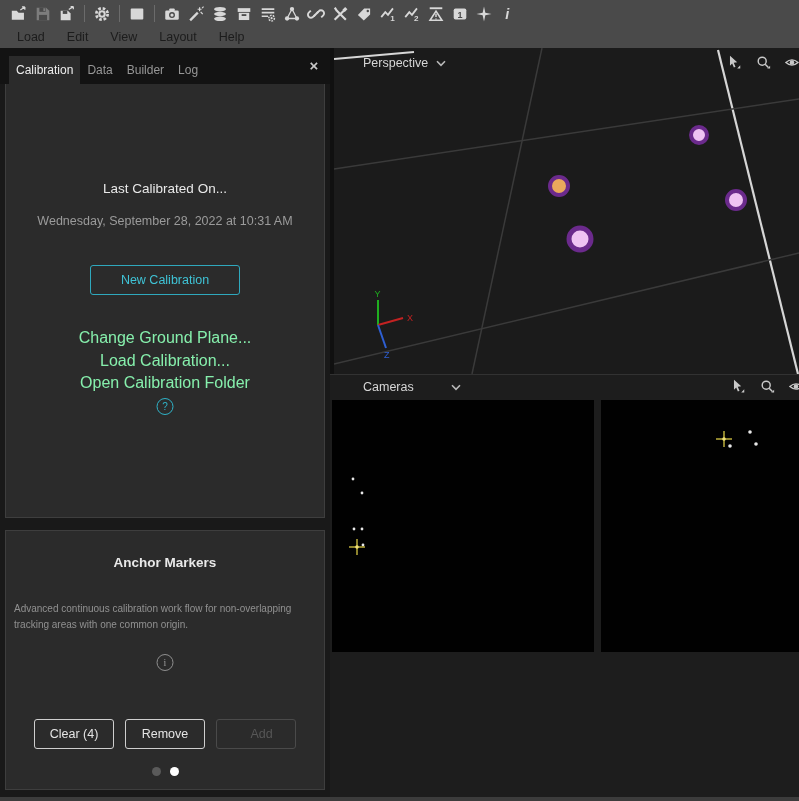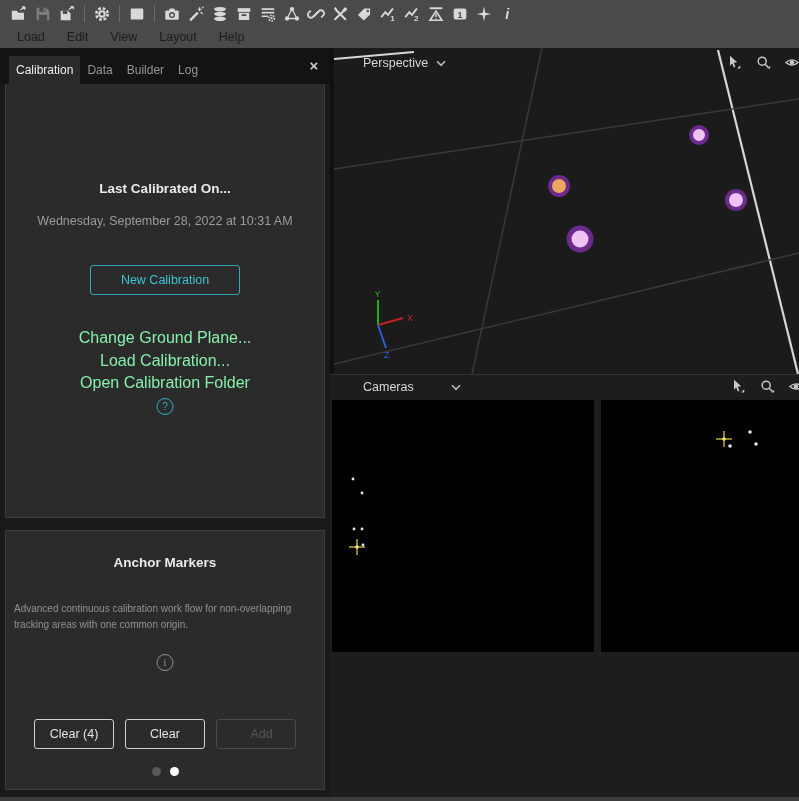--- a/index.html
+++ b/index.html
@@ -22,21 +22,21 @@
   .tabbar{position:absolute;top:0;left:0;right:0;height:36px;background:#131313;
           display:flex;align-items:flex-end;padding-left:9px;}
   .tab{height:28px;line-height:28px;padding:0 7px;font-size:12px;color:#979797;cursor:default;}
   .tab.active{background:#2b2b2b;color:#ededed;}
   .tab-close{position:absolute;right:7px;top:9px;width:18px;height:18px;line-height:18px;
              text-align:center;color:#c9c9c9;font-size:15px;font-weight:bold;cursor:default;}
   .box{position:absolute;left:5px;right:5px;background:#2b2b2b;border:1px solid #3e3e3e;}
   .box1{top:36px;height:433px;border-top:none;}
   .box2{top:482px;height:258px;}
   .cal-title{position:absolute;top:97px;left:0;right:0;text-align:center;
-             color:#e9e9e9;font-size:13.5px;font-weight:bold;}
+             color:#e9e9e9;font-size:13.5px;font-weight:normal;}
   .cal-date{position:absolute;top:130px;left:0;right:0;text-align:center;color:#9b9b9b;font-size:12.5px;}
   .btn-cyan{position:absolute;top:181px;left:50%;transform:translateX(-50%);
             width:150px;height:30px;background:transparent;border:1px solid #2fa8bd;border-radius:3px;
             color:#3fc3d6;font-size:12.5px;font-family:"Liberation Sans",sans-serif;cursor:default;}
   .links{position:absolute;top:243px;left:0;right:0;text-align:center;}
   .link{color:#86efac;font-size:16px;line-height:22.5px;cursor:default;}
   .help-circle{position:absolute;top:314px;left:50%;transform:translateX(-50%);
                width:15px;height:15px;border:1.4px solid #2fb3c8;border-radius:50%;
                color:#2fb3c8;font-size:10px;line-height:15px;text-align:center;cursor:default;}
   .anchor-title{position:absolute;top:24px;left:0;right:0;text-align:center;
@@ -245,21 +245,21 @@
         </div>
       <div class="help-circle">?</div>
     </div>
 
     <div class="box box2">
       <div class="anchor-title">Anchor Markers</div>
       <div class="anchor-desc">Advanced continuous calibration work flow for non-overlapping tracking areas with one common origin.</div>
       <div class="info-circle">i</div>
       <div class="btn-row" id="anchorbtns">
           <button>Clear (4)</button>
-          <button>Clear</button>
+          <button>Remove</button>
           <button disabled="">Add</button>
         </div>
       <div class="dots" id="pagedots">
           <span class="dot"></span>
           <span class="dot active"></span>
         </div>
     </div>
   </div>
 
   <div class="right">

